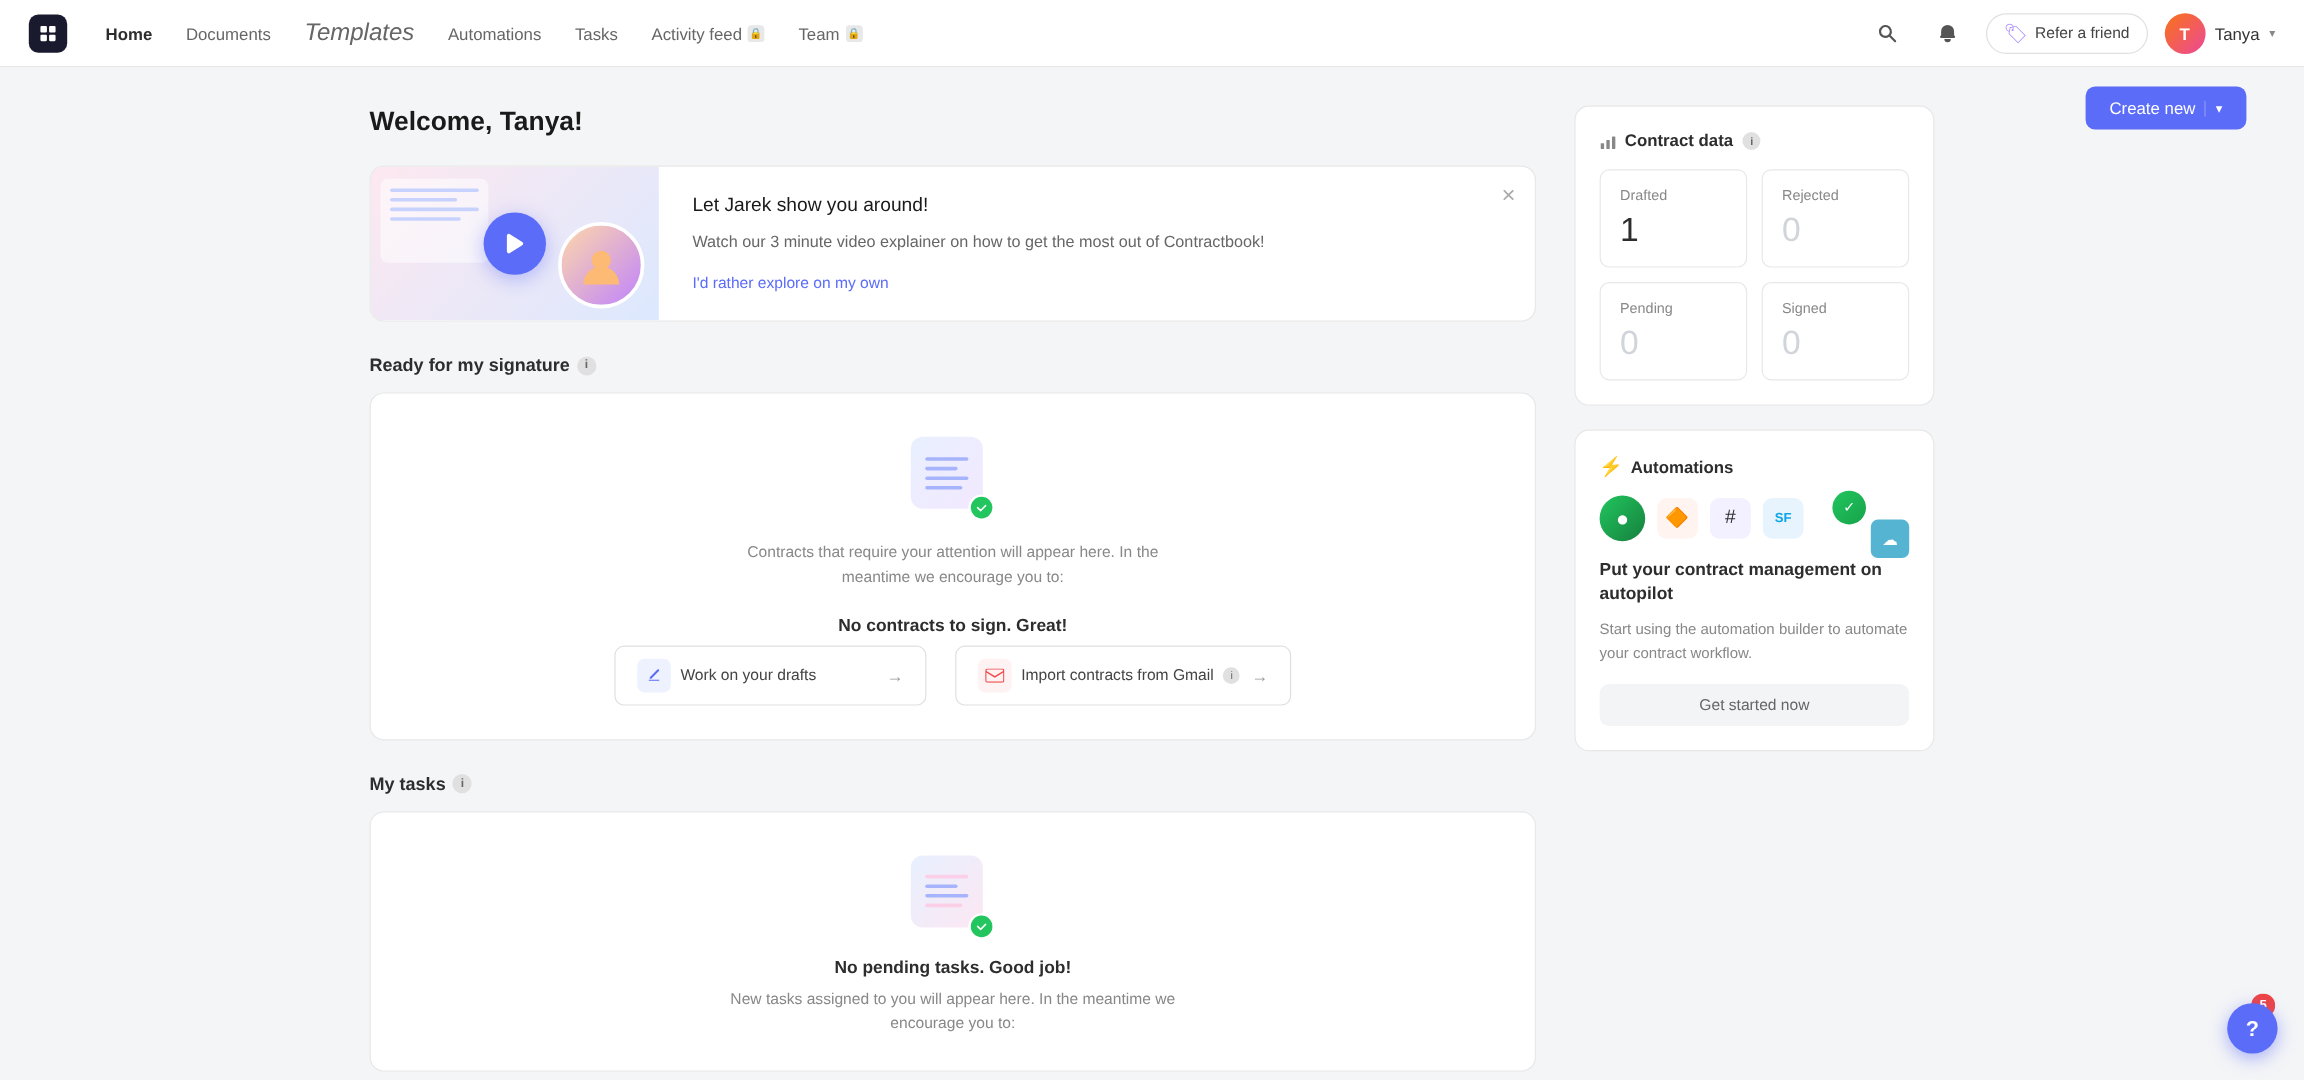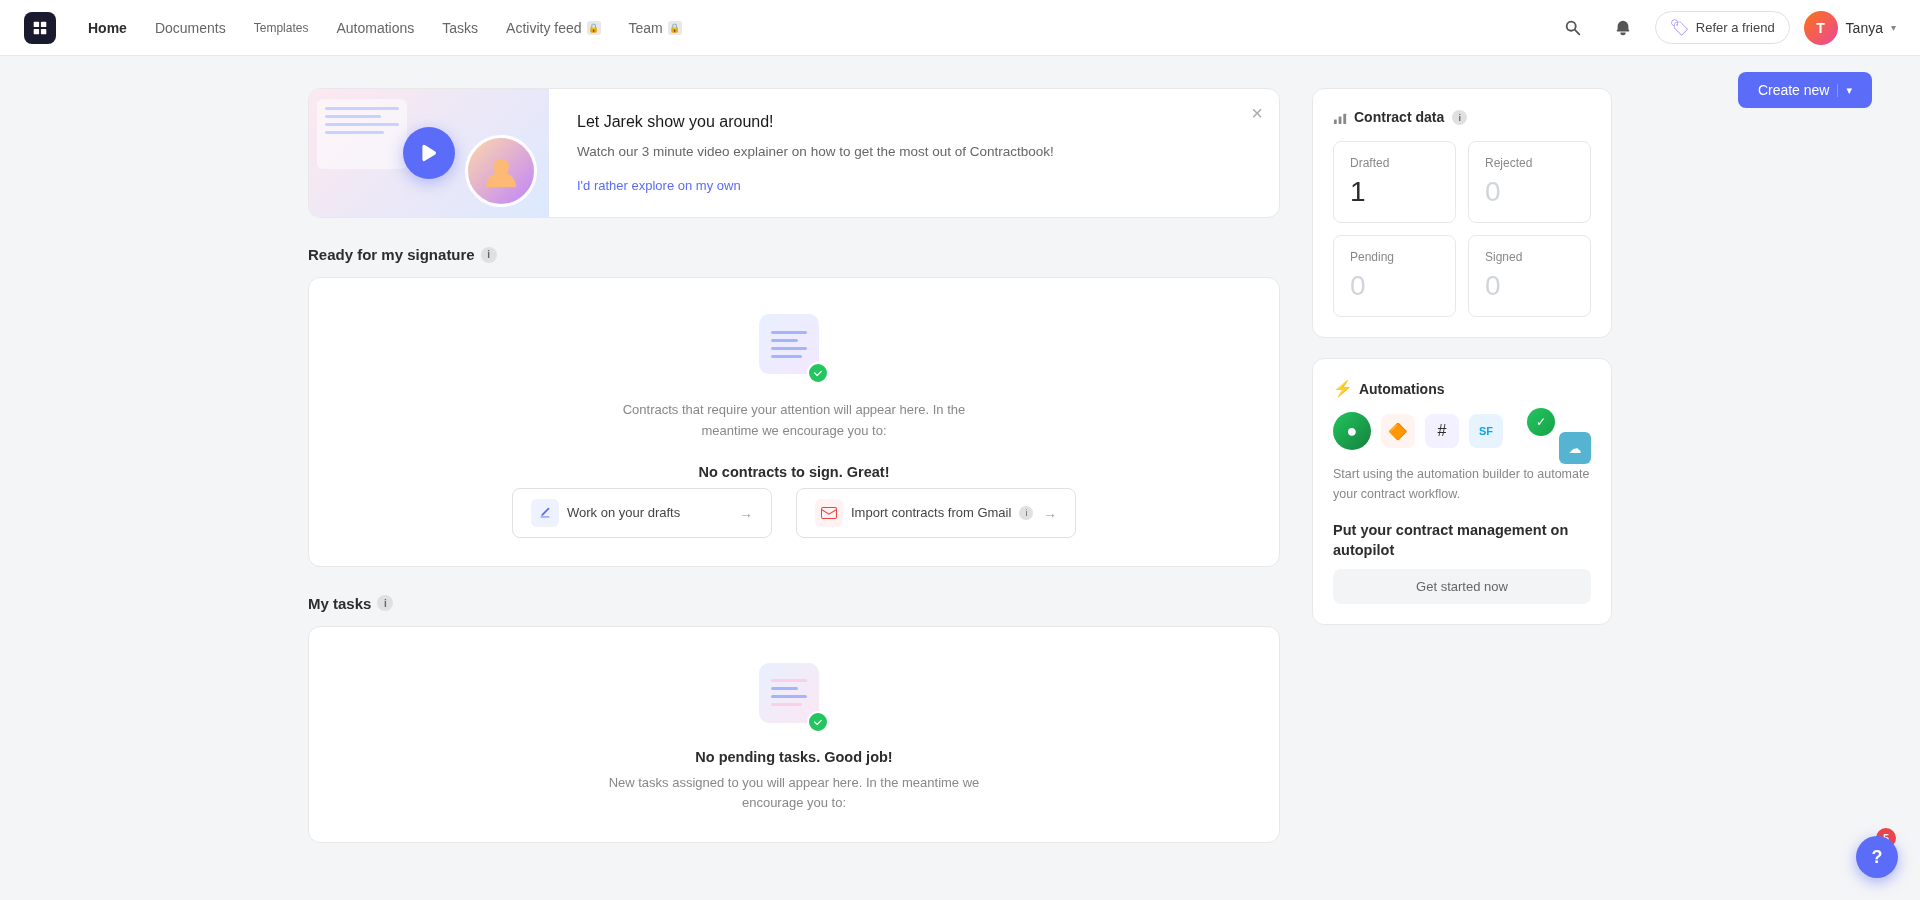--- a/index.html
+++ b/index.html
@@ -12,21 +12,21 @@
   <div style="width:32px;height:32px;background:#1a1a2e;border-radius:8px;display:flex;align-items:center;justify-content:center;margin-right:16px;flex-shrink:0;cursor:pointer;">
     <svg viewBox="0 0 20 20" width="18" height="18" fill="#fff">
         <rect x="3" y="3" width="6" height="6" rx="1"></rect>
         <rect x="11" y="3" width="6" height="6" rx="1"></rect>
         <rect x="3" y="11" width="6" height="6" rx="1"></rect>
         <rect x="11" y="11" width="6" height="6" rx="1"></rect>
       </svg>
   </div>
   <a style="padding:6px 12px;border-radius:6px;cursor:pointer;color:#2d2d2d;font-size:14px;text-decoration:none;font-weight:600;background:transparent;">Home</a>
   <a style="padding:6px 12px;border-radius:6px;cursor:pointer;color:#666;font-size:14px;text-decoration:none;">Documents</a>
-  <a style="padding:6px 12px;border-radius:6px;cursor:pointer;color:#666;font-size:12px;text-decoration:none;">Templates</a>
+  <a style="padding:6px 12px;border-radius:6px;cursor:pointer;color:#666;font-size:20px;text-decoration:none;font-style:italic;">Templates</a>
   <a style="padding:6px 12px;border-radius:6px;cursor:pointer;color:#666;font-size:14px;text-decoration:none;">Automations</a>
   <a style="padding:6px 12px;border-radius:6px;cursor:pointer;color:#666;font-size:14px;text-decoration:none;">Tasks</a>
   <a style="padding:6px 12px;border-radius:6px;cursor:pointer;color:#666;font-size:14px;text-decoration:none;display:flex;align-items:center;gap:5px;">
     <span>Activity feed</span>
     <span style="width:14px;height:14px;background:#e8e8e8;border-radius:3px;display:inline-flex;align-items:center;justify-content:center;font-size:9px;color:#888;">🔒</span>
   </a>
   <a style="padding:6px 12px;border-radius:6px;cursor:pointer;color:#666;font-size:14px;text-decoration:none;display:flex;align-items:center;gap:5px;">
     <span>Team</span>
     <span style="width:14px;height:14px;background:#e8e8e8;border-radius:3px;display:inline-flex;align-items:center;justify-content:center;font-size:9px;color:#888;">🔒</span>
   </a>
@@ -57,20 +57,21 @@
 <div style="position:relative;">
 
   <button style="background:#5b6cf8;color:#fff;border:none;border-radius:8px;padding:10px 20px;font-size:14px;font-weight:500;cursor:pointer;display:flex;align-items:center;gap:8px;position:absolute;right:48px;top:16px;z-index:10;">
     <span>Create new</span>
     <span style="font-size:11px;border-left:1px solid rgba(255,255,255,0.3);padding-left:8px;">▾</span>
   </button>
 
   <div style="display:flex;gap:0;padding:32px 48px;max-width:1400px;margin:0 auto;">
 
     <div style="flex:1;min-width:0;margin-right:32px;">
+      <h1 style="font-size:22px;font-weight:600;color:#1a1a1a;margin-bottom:24px;">Welcome, Tanya!</h1>
 
       <div style="background:#fff;border-radius:12px;border:1px solid #e8e8e8;display:flex;align-items:stretch;margin-bottom:28px;overflow:hidden;position:relative;min-height:130px;">
 
         <div style="width:240px;flex-shrink:0;background:linear-gradient(135deg,#fde8f0 0%,#dce8fe 100%);display:flex;align-items:center;justify-content:center;position:relative;cursor:pointer;overflow:hidden;">
 
           <div style="position:absolute;inset:0;overflow:hidden;">
             <div style="position:absolute;top:10px;left:8px;width:90px;height:70px;background:rgba(255,255,255,0.5);border-radius:6px;display:flex;flex-direction:column;gap:5px;padding:8px;">
               <div style="height:3px;background:#c7d2fe;border-radius:2px;"></div>
               <div style="height:3px;background:#c7d2fe;border-radius:2px;width:75%;"></div>
               <div style="height:3px;background:#c7d2fe;border-radius:2px;"></div>
@@ -216,22 +217,22 @@
         
         <div style="display:flex;gap:10px;margin-bottom:14px;align-items:center;flex-wrap:wrap;position:relative;">
           <div style="width:38px;height:38px;border-radius:50%;background:linear-gradient(135deg,#22c55e,#15803d);display:flex;align-items:center;justify-content:center;color:#fff;font-size:18px;z-index:2;">●</div>
           <div style="width:34px;height:34px;border-radius:8px;background:#fff4f0;display:flex;align-items:center;justify-content:center;font-size:16px;">🔶</div>
           <div style="width:34px;height:34px;border-radius:8px;background:#f3f0ff;display:flex;align-items:center;justify-content:center;font-size:16px;">#</div>
           <div style="width:34px;height:34px;border-radius:8px;background:#e8f4fd;display:flex;align-items:center;justify-content:center;font-size:11px;color:#0ea5e9;font-weight:600;">SF</div>
 
           <div style="position:absolute;right:0;top:20px;width:32px;height:32px;background:#56b4d3;border-radius:6px;display:flex;align-items:center;justify-content:center;font-size:13px;color:#fff;">☁</div>
           <div style="position:absolute;right:36px;top:-4px;width:28px;height:28px;border-radius:50%;background:linear-gradient(135deg,#22c55e,#16a34a);display:flex;align-items:center;justify-content:center;font-size:12px;color:#fff;">✓</div>
         </div>
+        <div style="font-size:14.5px;font-weight:600;color:#2d2d2d;margin-bottom:8px;line-height:1.4;">Put your contract management on autopilot</div>
         <div style="font-size:12.5px;color:#888;line-height:1.6;margin-bottom:16px;">Start using the automation builder to automate your contract workflow.</div>
-        <div style="font-size:14.5px;font-weight:600;color:#2d2d2d;margin-bottom:8px;line-height:1.4;">Put your contract management on autopilot</div>
         <button style="background:#f3f4f6;border:none;border-radius:8px;padding:10px 18px;font-size:13px;color:#666;cursor:pointer;width:100%;text-align:center;">Get started now</button>
       </div>
     </div>
   </div>
 </div>
 
 <div style="position:fixed;bottom:52px;right:24px;background:#ef4444;color:#fff;border-radius:50%;width:20px;height:20px;display:flex;align-items:center;justify-content:center;font-size:11px;font-weight:700;z-index:200;">5</div>
 <button style="position:fixed;bottom:22px;right:22px;width:42px;height:42px;border-radius:50%;background:#5b6cf8;color:#fff;border:none;cursor:pointer;display:flex;align-items:center;justify-content:center;font-size:18px;font-weight:600;box-shadow:0 4px 14px rgba(91,108,248,0.5);z-index:200;">?</button>
 
 </body></html>

